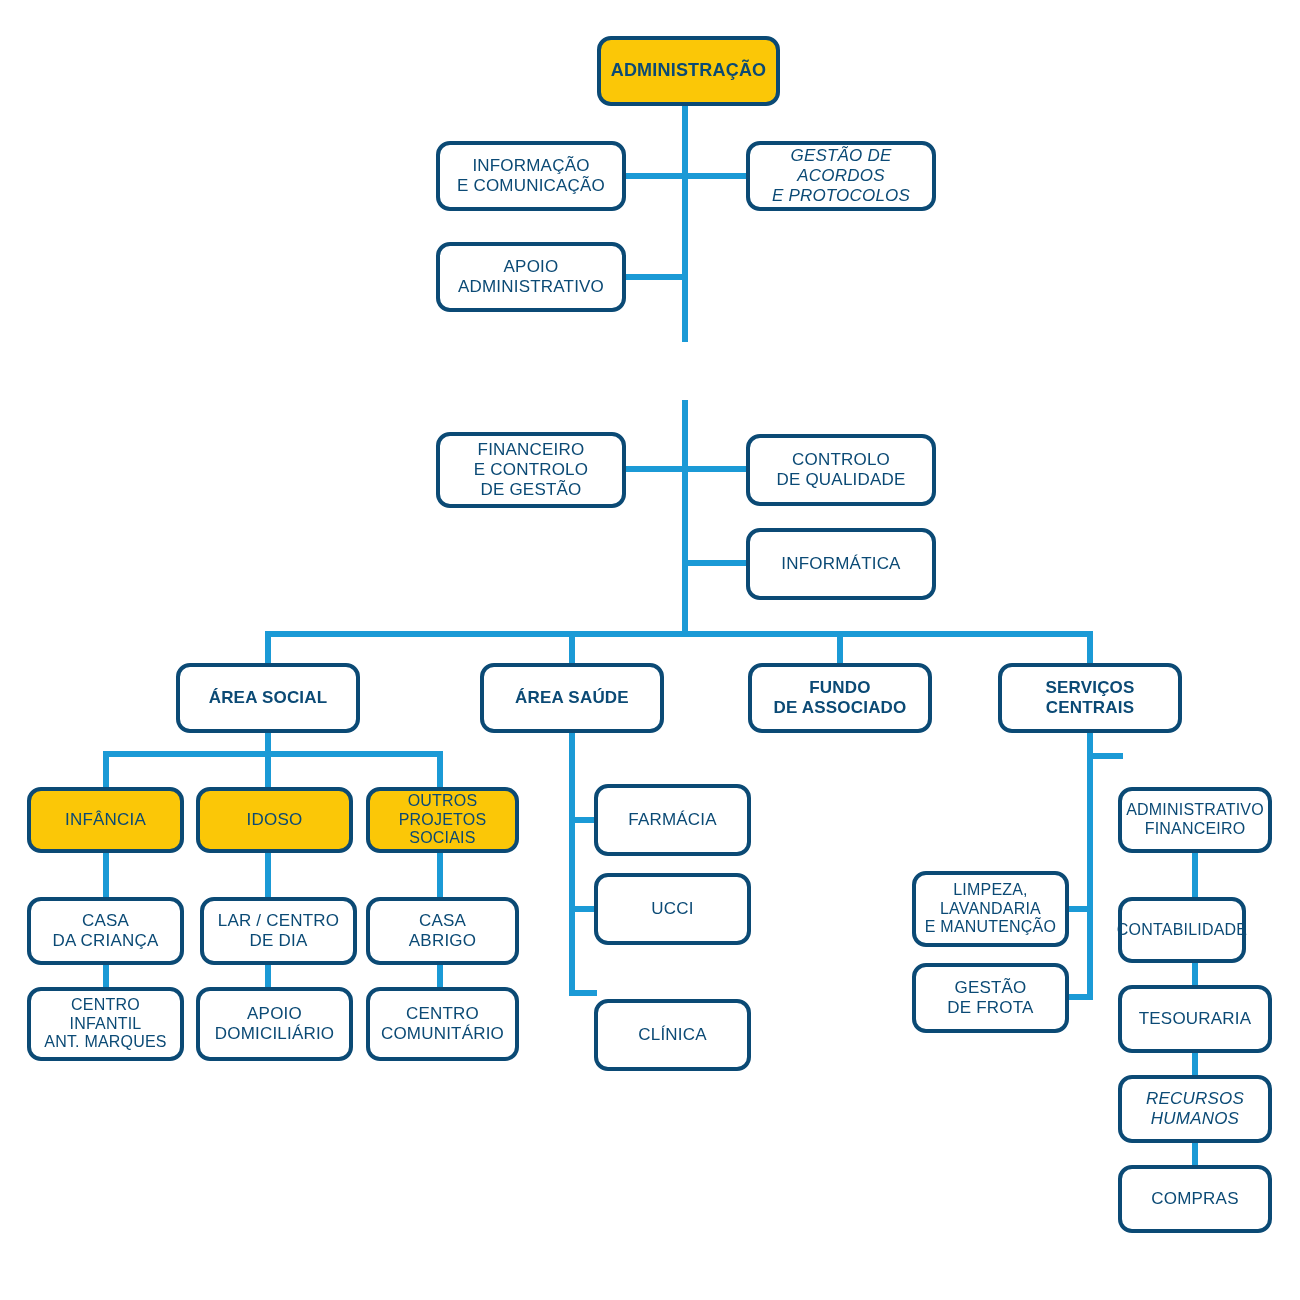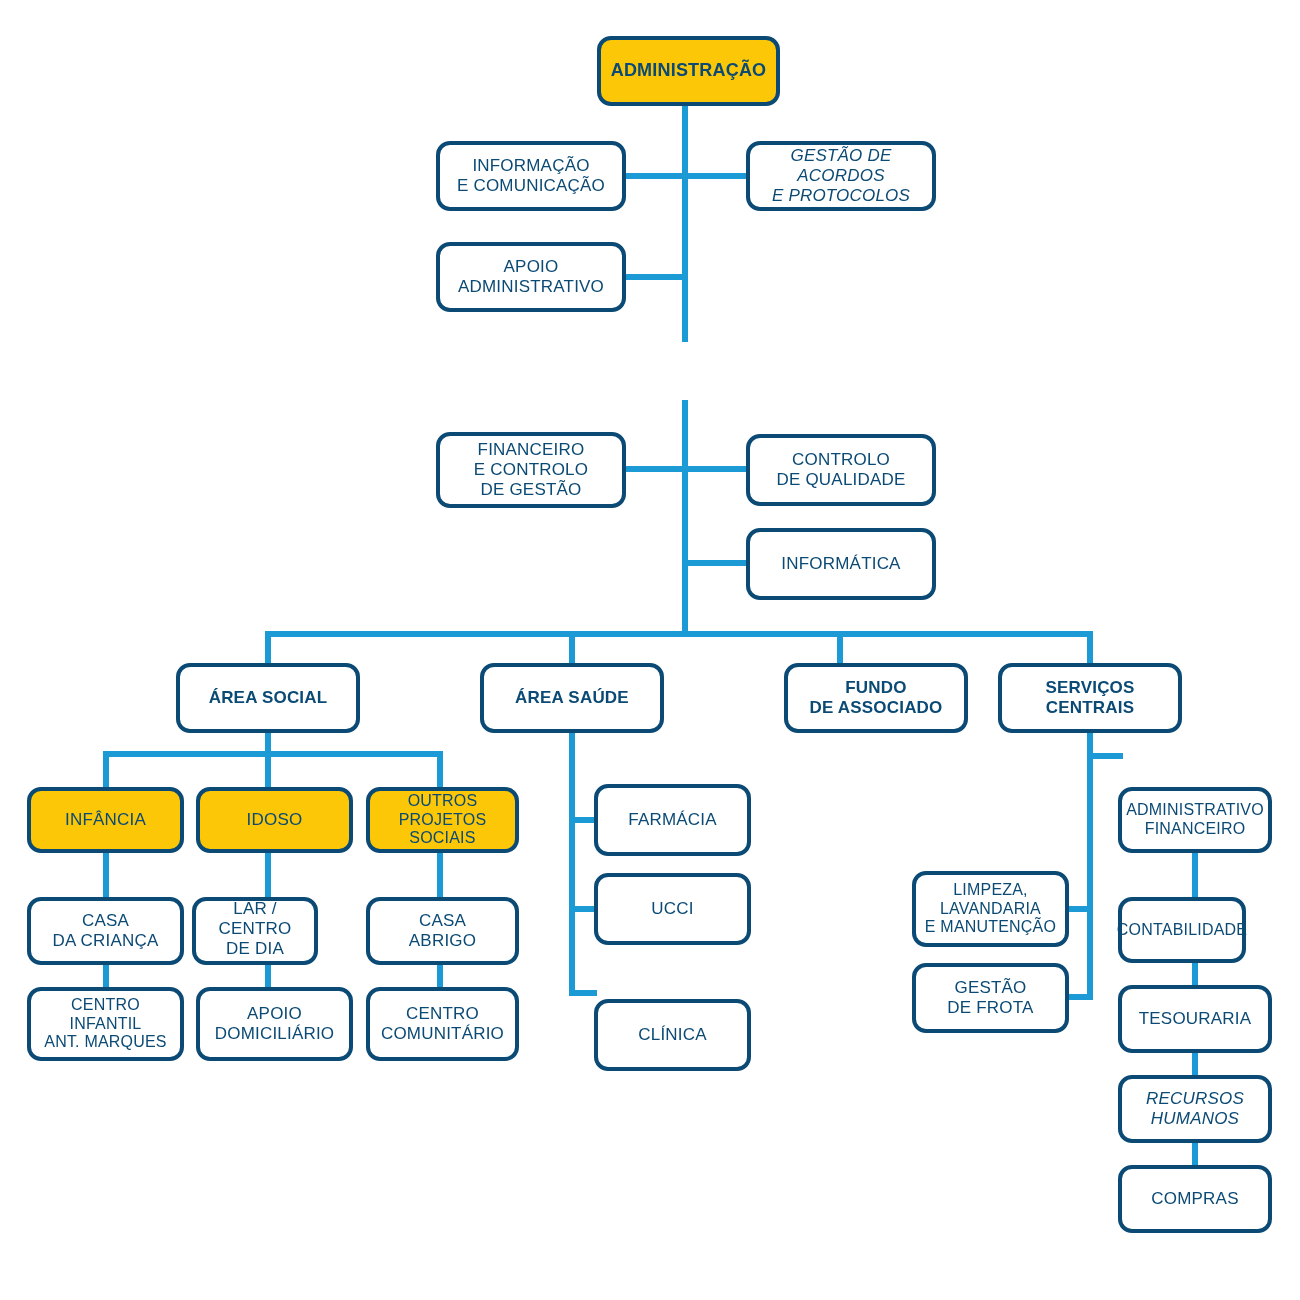--- a/index.html
+++ b/index.html
@@ -130,21 +130,21 @@
   </div>
 
   <div class="node bold f17" style="left:176px;top:663px;width:184px;height:70px;">
     <span class="lbl">ÁREA SOCIAL</span>
   </div>
 
   <div class="node bold f17" style="left:480px;top:663px;width:184px;height:70px;">
     <span class="lbl">ÁREA SAÚDE</span>
   </div>
 
-  <div class="node bold f17" style="left:748px;top:663px;width:184px;height:70px;margin-left:36px;">
+  <div class="node bold f17" style="left:748px;top:663px;width:184px;height:70px;">
     <span class="lbl">FUNDO
 DE ASSOCIADO</span>
   </div>
 
   <div class="node bold f17" style="left:998px;top:663px;width:184px;height:70px;">
     <span class="lbl">SERVIÇOS
 CENTRAIS</span>
   </div>
 
   <div class="node yellow f17" style="left:27px;top:787px;width:157px;height:66px;">
@@ -165,21 +165,21 @@
     <span class="lbl">CASA
 DA CRIANÇA</span>
   </div>
 
   <div class="node f16" style="left:27px;top:987px;width:157px;height:74px;">
     <span class="lbl">CENTRO
 INFANTIL
 ANT. MARQUES</span>
   </div>
 
-  <div class="node f17" style="left:192px;top:897px;width:126px;height:68px;align-items:flex-end;">
+  <div class="node f17" style="left:200px;top:897px;width:157px;height:68px;">
     <span class="lbl">LAR / CENTRO
 DE DIA</span>
   </div>
 
   <div class="node f17" style="left:196px;top:987px;width:157px;height:74px;">
     <span class="lbl">APOIO
 DOMICILIÁRIO</span>
   </div>
 
   <div class="node f17" style="left:366px;top:897px;width:153px;height:68px;">

